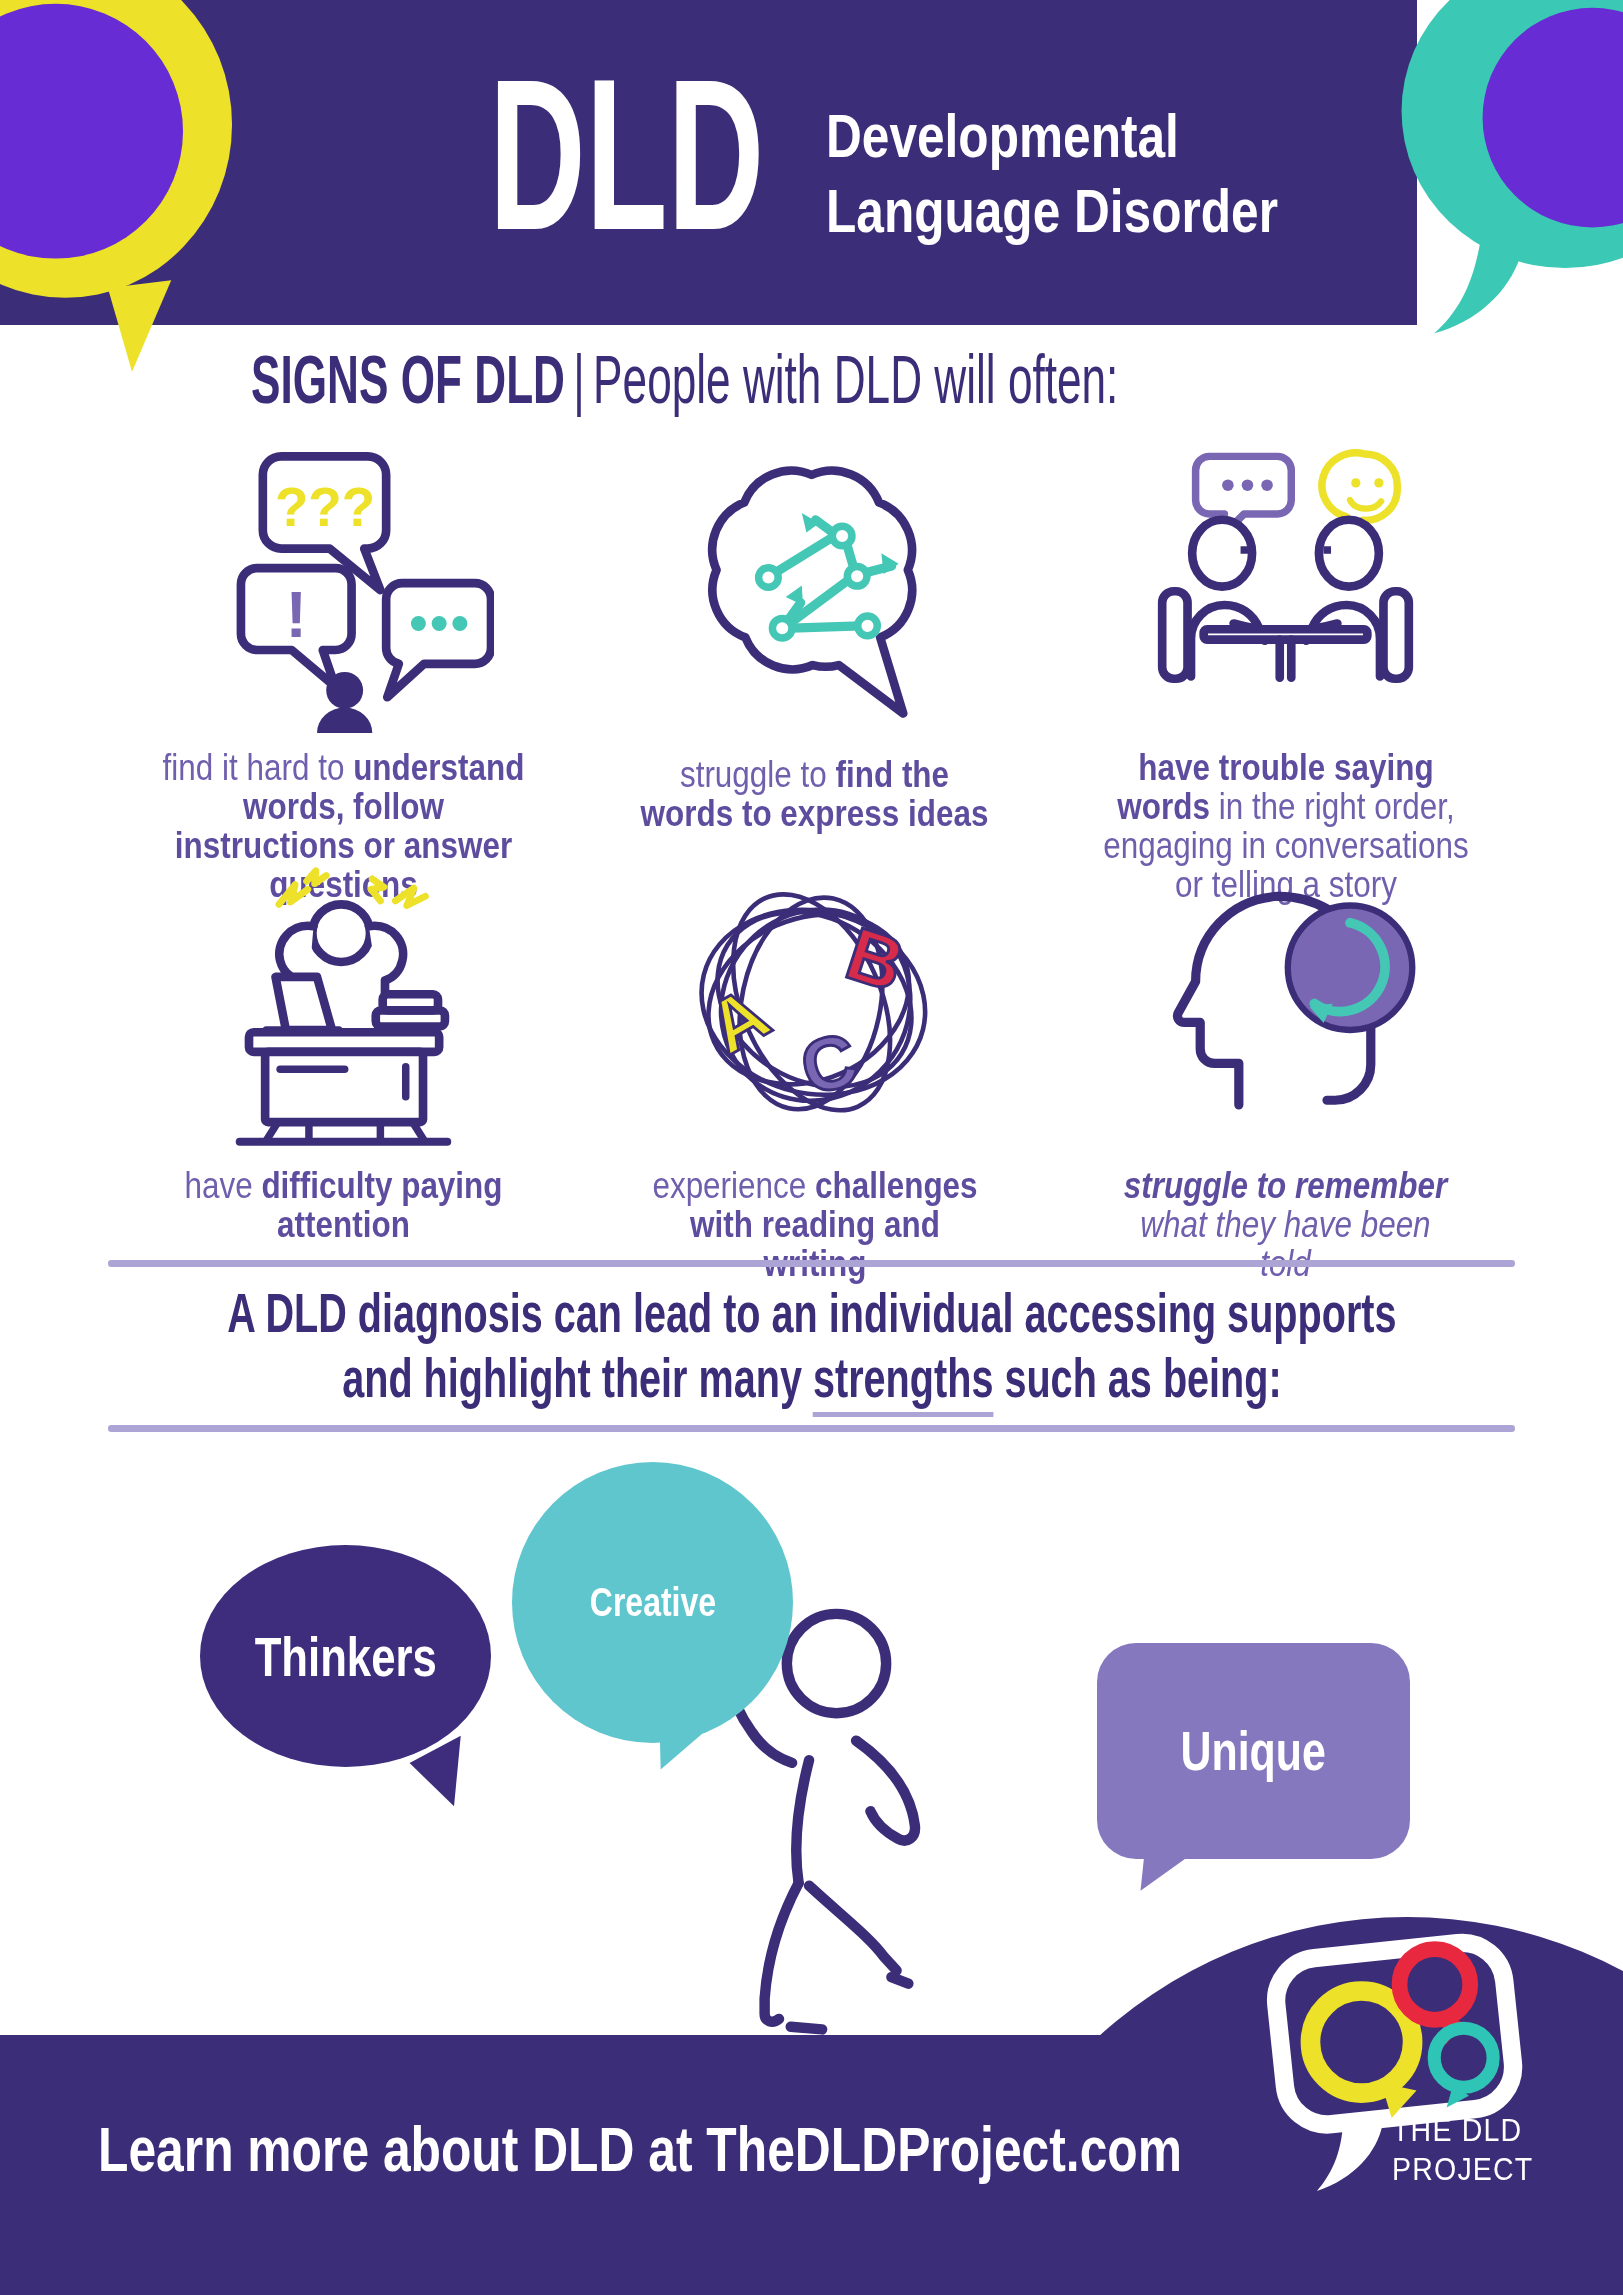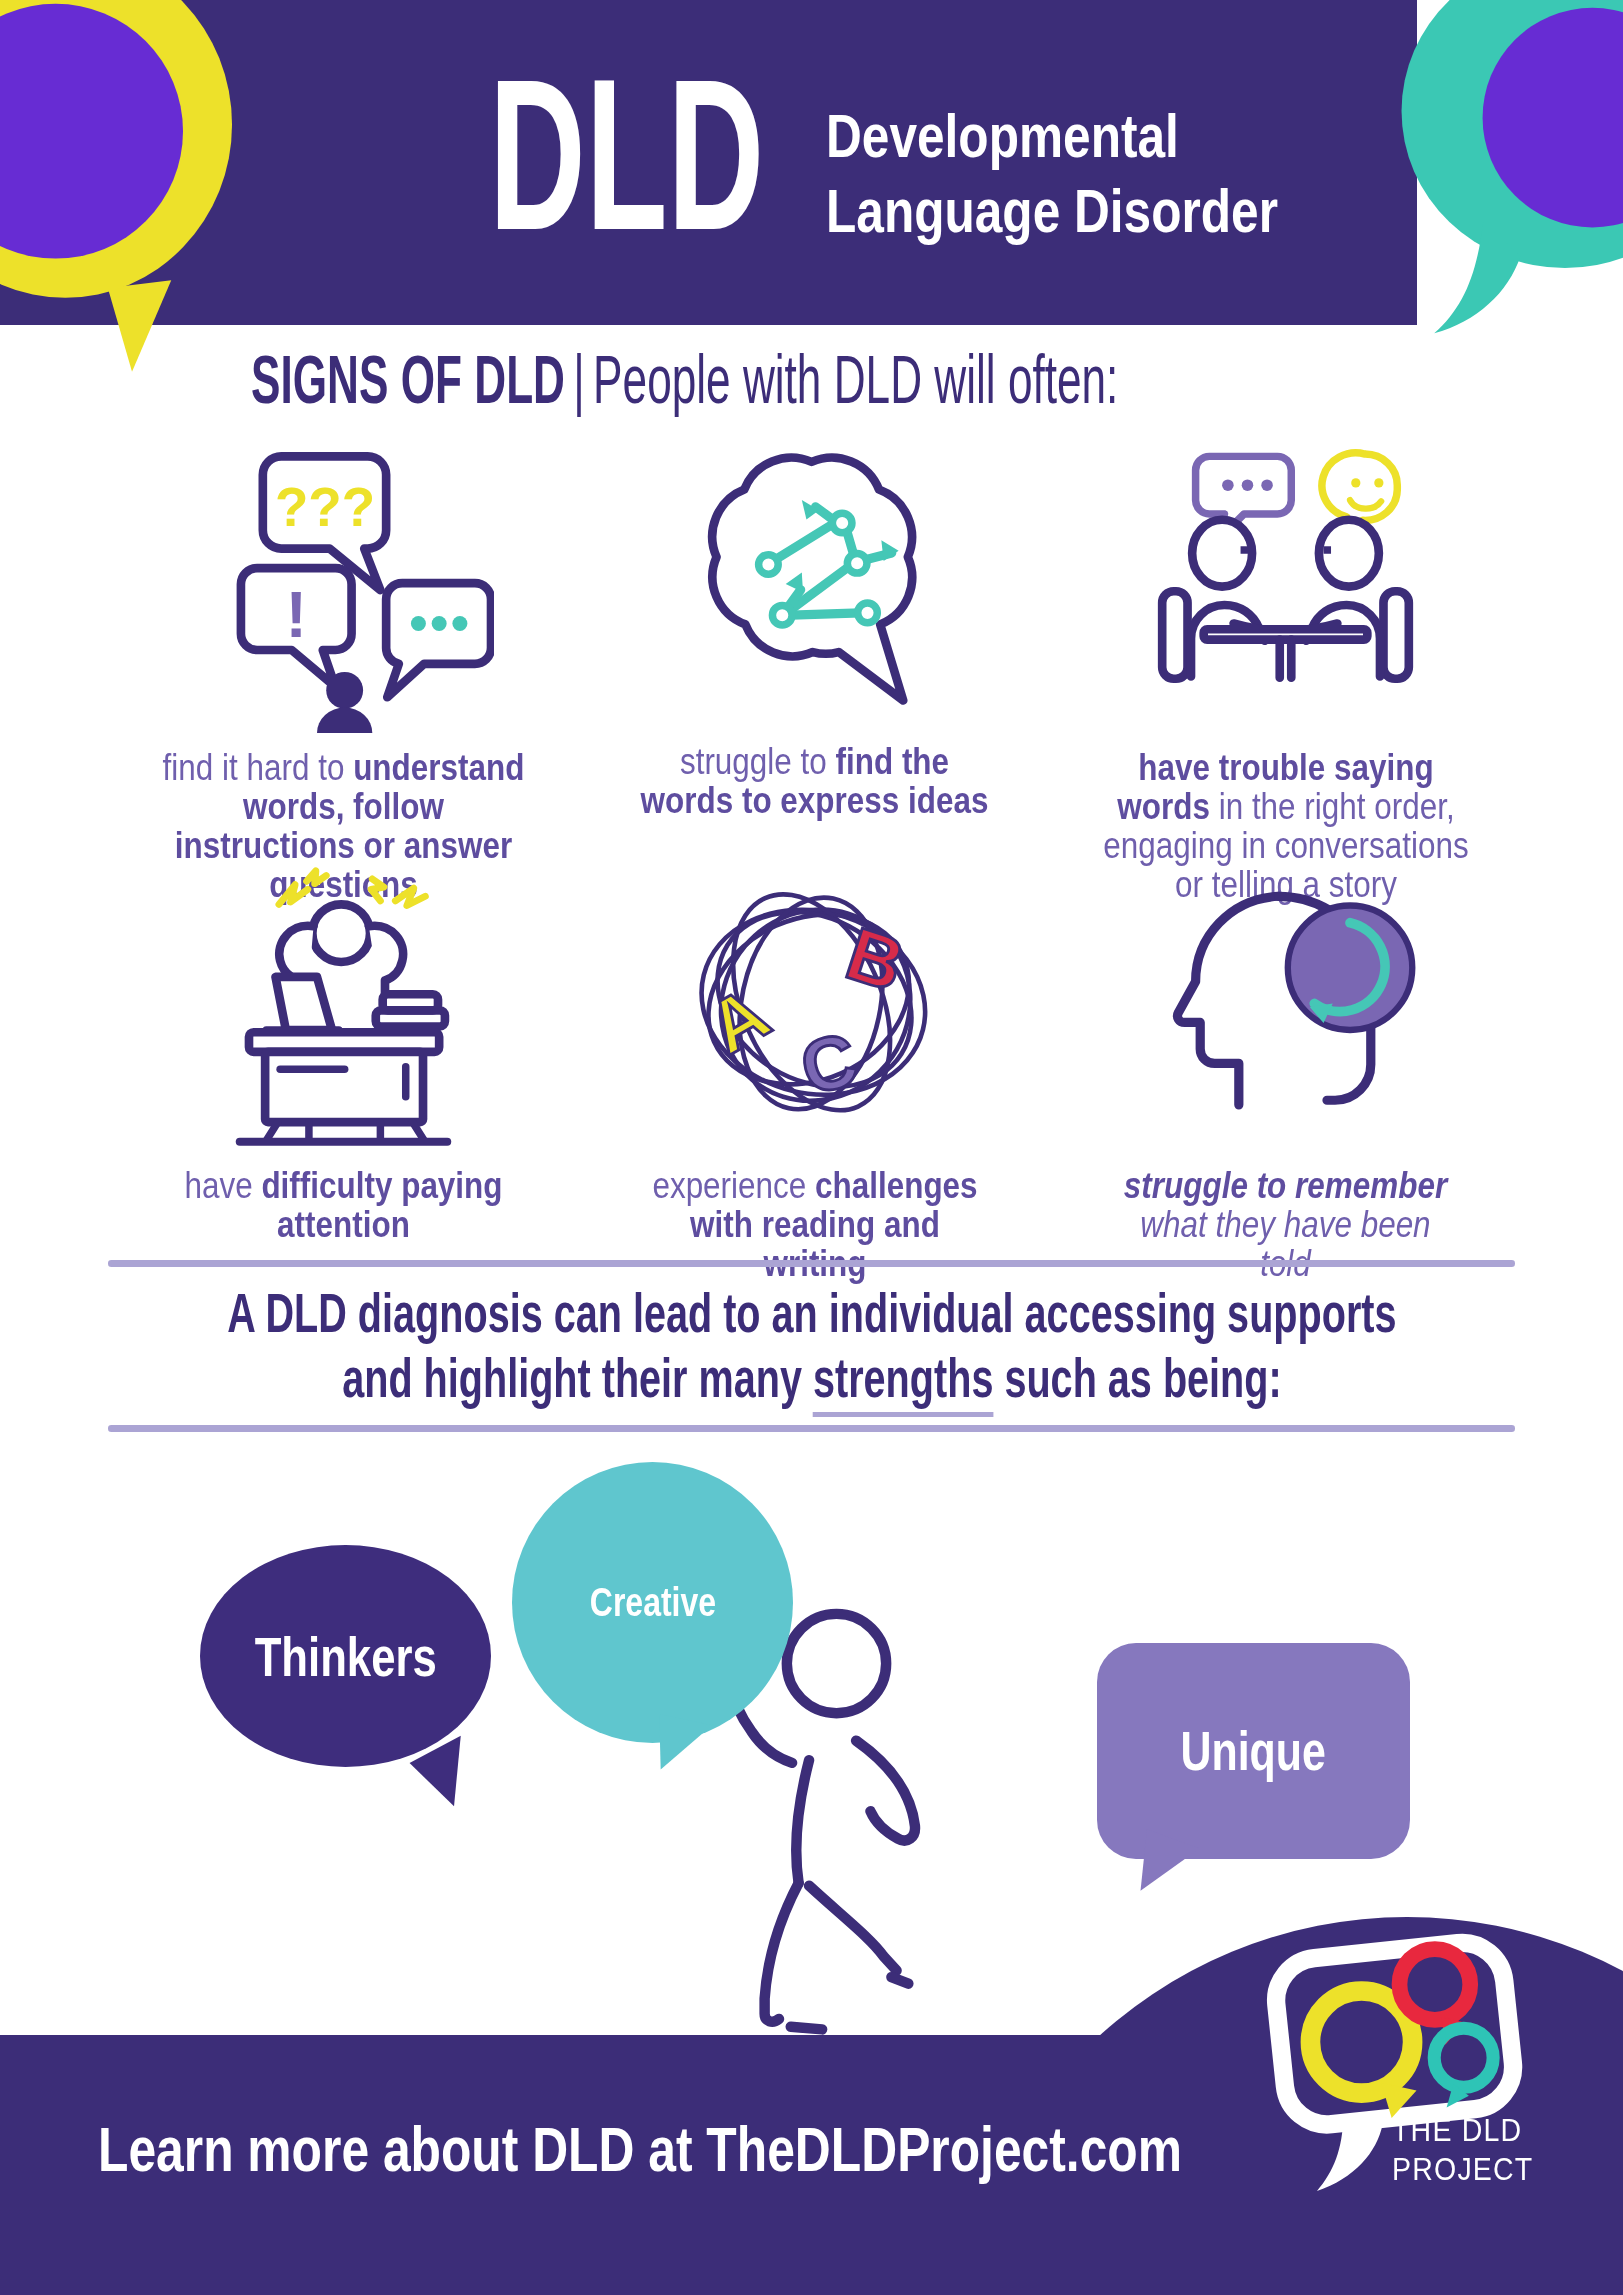--- a/index.html
+++ b/index.html
@@ -113,21 +113,21 @@
         <circle cx="462" cy="308" r="13" fill="#45C7B6"></circle>
         <circle cx="262" cy="424" r="32" fill="#3C2D78"></circle>
         <path d="M214,498 a48,44 0 0 1 96,0 z" fill="#3C2D78"></path>
       </svg>
     </div>
     <div class="caption">
       <span class="cap-inner w680"><span>find it hard to </span><span class="b">understand words, follow instructions or answer questions</span><span></span></span>
     </div>
   </div>
 
-  <div class="cell" style="left:579px;top:436px;">
+  <div class="cell" style="left:579px;top:449px;">
     <div class="icon-box">
       <svg width="301" height="291" viewBox="0 0 520 505">
         <path d="M255,38 A88,88 0 0 1 372,86 A88,88 0 0 1 422,203 A88,88 0 0 1 374,320 L414,452 L302,368 A88,88 0 0 1 257,368 A88,88 0 0 1 140,320 A88,88 0 0 1 90,203 A88,88 0 0 1 138,86 A88,88 0 0 1 255,38 z" fill="#ffffff" stroke="#3C2D78" stroke-width="15" stroke-linejoin="round"></path>
         <g stroke="#45C7B6" stroke-width="16" fill="none" stroke-linecap="round">
           <path d="M185,212 L298,142"></path>
           <path d="M308,150 L262,116"></path>
           <path d="M316,158 L330,206"></path>
           <path d="M340,210 L394,196"></path>
           <path d="M322,218 L214,298"></path>
           <path d="M210,296 L236,260"></path>

